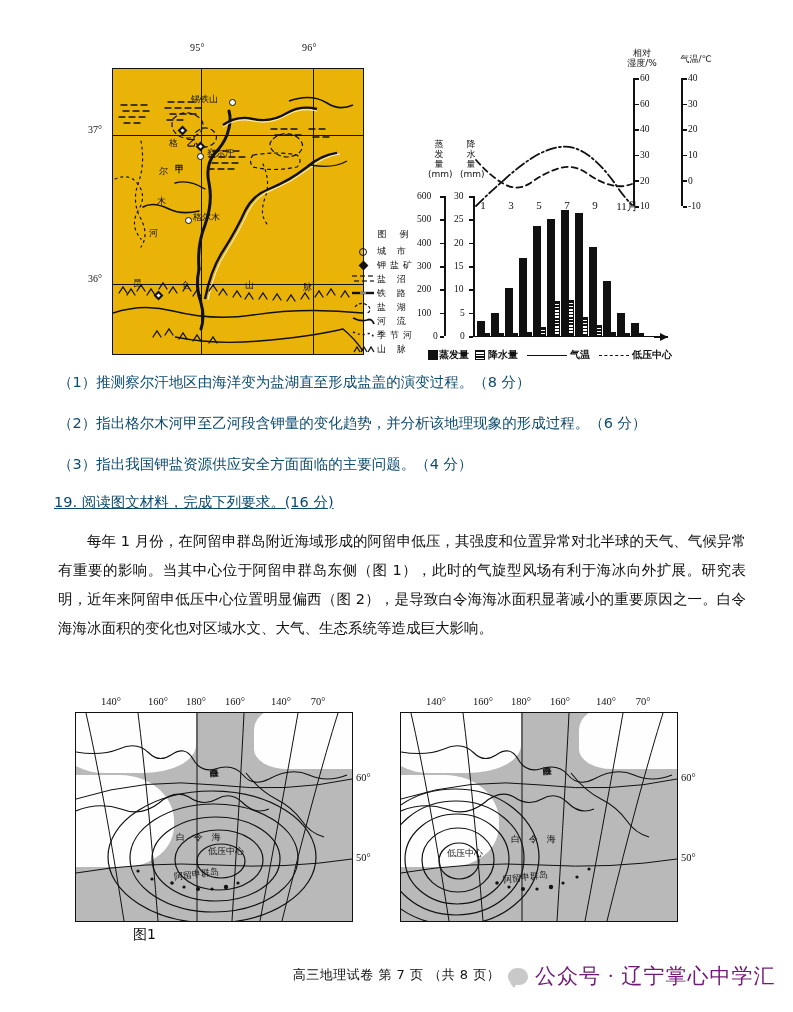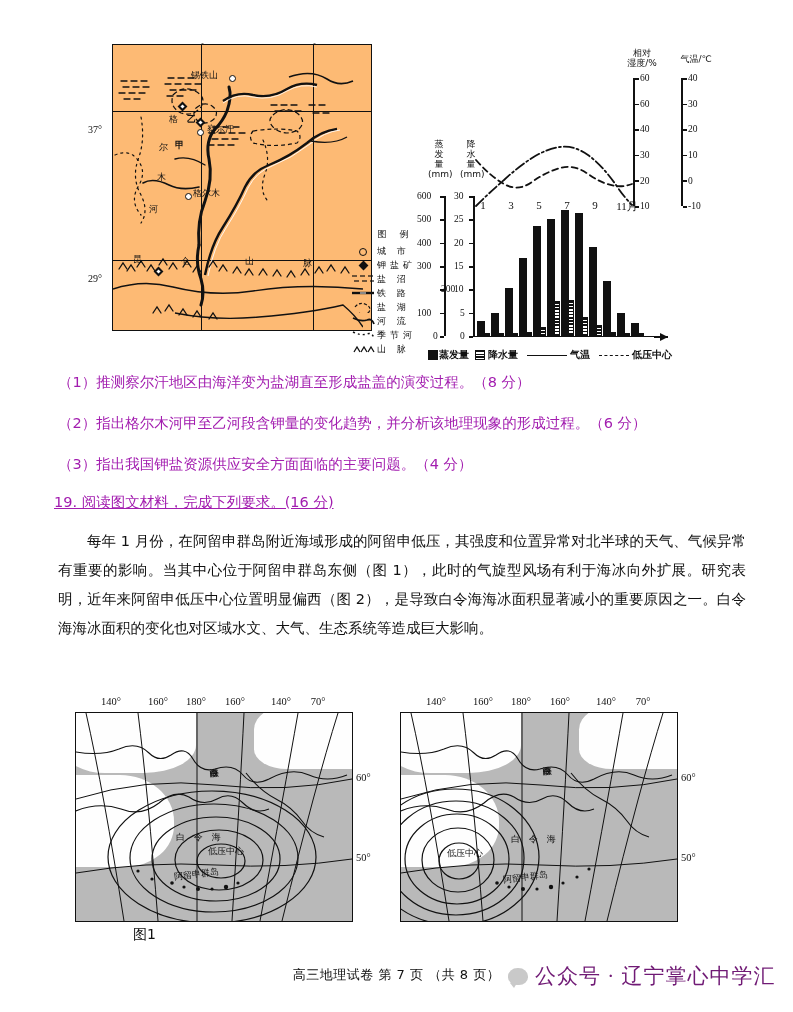--- a/index.html
+++ b/index.html
@@ -22,26 +22,25 @@
   }
 
   
   .map-box {
     position: absolute;
     left: 112px; top: 22px;
     width: 305px; height: 317px;
   }
   .map-frame {
     position: absolute;
-    left: 0; top: 4px;
+    left: 0; top: 28px;
     width: 250px; height: 285px;
     border: 1.4px solid #111;
-    background: #fdba74;
+    background: #eab308;
     overflow: hidden;
-    padding-left: 8px;
   }
   .grid-v { position: absolute; top: 0; bottom: 0; width: 1px; background: #111; }
   .grid-h { position: absolute; left: 0; right: 0; height: 1px; background: #111; }
 
   .lon-lab {
     position: absolute; top: 2px;
     font-size: 10px; letter-spacing: .3px;
   }
   .lat-lab {
     position: absolute; left: -2px;
@@ -175,21 +174,21 @@
     border-top: 1.6px dashed #111; margin: 0 3px;
   }
 
   
   .qtext {
     position: absolute;
     left: 58px; width: 690px;
     font-size: 14.5px;
     line-height: 1.5;
     font-family: "DejaVu Sans", sans-serif;
-    color: #a21caf;
+    color: #0c4a6e;
   }
   .q1 { top: 372px; }
   .q2 { top: 413px; }
   .q3 { top: 454px; }
   .q19-head { top: 492px; left: 54px; text-decoration: underline; }
   .q19-body {
     position: absolute;
     left: 58px; top: 527px; width: 688px;
     font-size: 14.5px;
     line-height: 2.0;
@@ -276,21 +275,21 @@
 <body>
 
 <div class="fig-top">
 
   <div class="map-box">
 
     <div class="lon-lab" style="left:78px;">95°</div>
     <div class="lon-lab" style="left:190px;">96°</div>
 
     <div class="lat-lab" style="top:84px; left:-24px;">37°</div>
-    <div class="lat-lab" style="top:233px; left:-24px;">29°</div>
+    <div class="lat-lab" style="top:233px; left:-24px;">36°</div>
 
     <div class="map-frame">
 
       <div class="grid-v" style="left:88px;"></div>
       <div class="grid-v" style="left:200px;"></div>
       <div class="grid-h" style="top:66px;"></div>
       <div class="grid-h" style="top:215px;"></div>
 
       <svg width="250" height="285" style="position:absolute;left:0;top:0;">
 
@@ -523,21 +522,21 @@
       <div class="axis-tick left" style="top:46.6px;"></div>
       <div class="axis-tick left" style="top:70px;"></div>
       <div class="axis-tick left" style="top:93.3px;"></div>
       <div class="axis-tick left" style="top:116.6px;"></div>
       <div class="axis-tick left" style="top:140px;"></div>
     </div>
     <div class="axis-val" style="left:-3px; top:160px;">600</div>
     <div class="axis-val" style="left:-3px; top:183px;">500</div>
     <div class="axis-val" style="left:-3px; top:207px;">400</div>
     <div class="axis-val" style="left:-3px; top:230px;">300</div>
-    <div class="axis-val" style="left:-3px; top:253px;margin-left:24px;">200</div>
+    <div class="axis-val" style="left:-3px; top:253px;">200</div>
     <div class="axis-val" style="left:-3px; top:277px;">100</div>
     <div class="axis-val" style="left:13px; top:300px;">0</div>
 
     <div class="axis-title" style="left:8px; top:103px; width:22px;">
       <div>蒸</div>
       <div>发</div>
       <div>量</div>
       <div>(mm)</div>
     </div>
 

